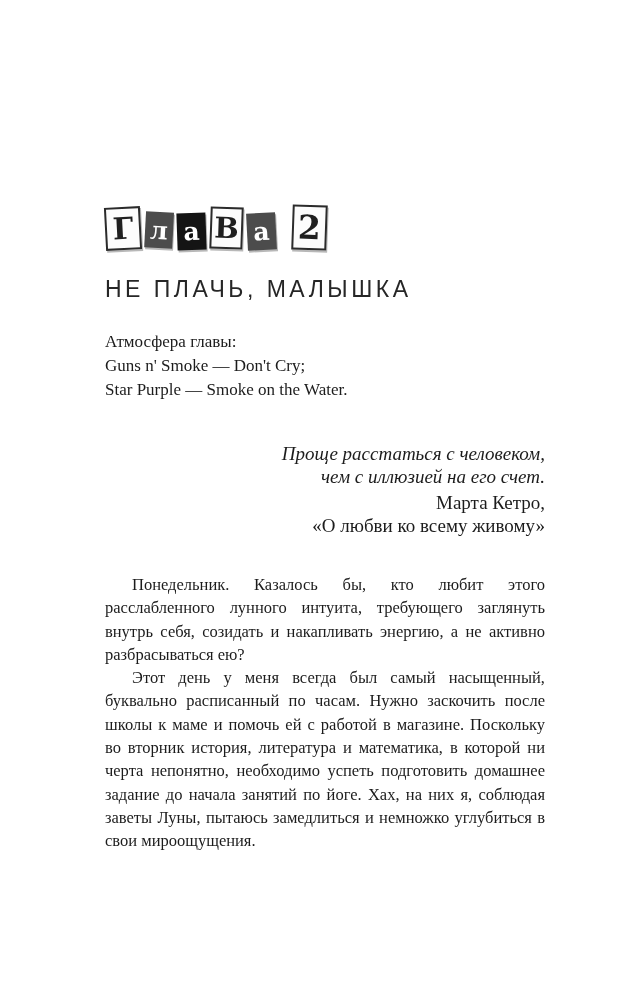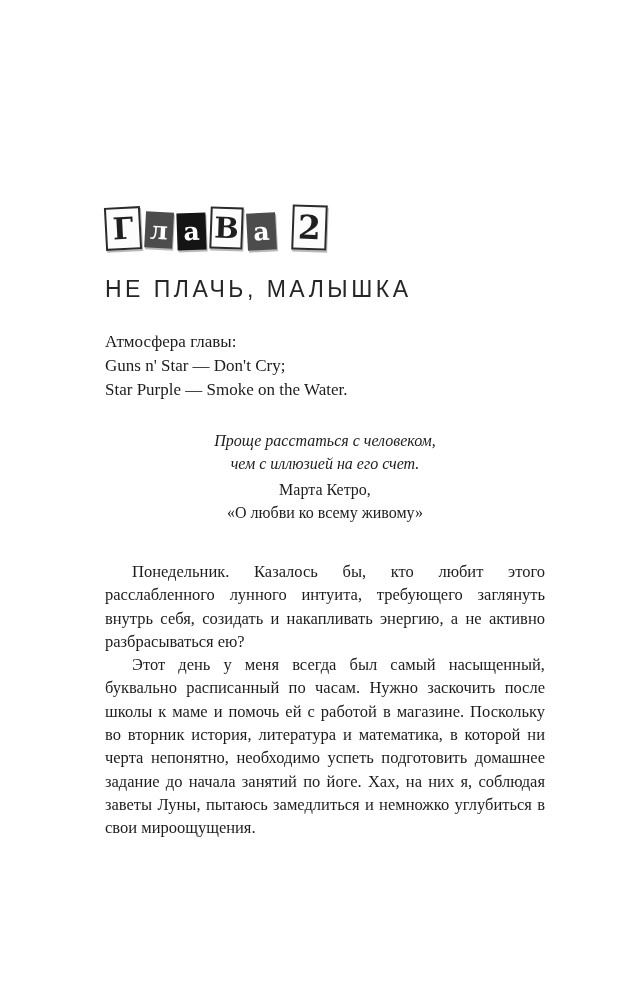--- a/index.html
+++ b/index.html
@@ -77,23 +77,23 @@
 
   
   .atmosphere {
     margin-top: 27px;
     font-size: 17px;
     line-height: 24px;
   }
 
   
   .epigraph {
-    margin-top: 27px;
-    text-align: center;
-    font-size: 16px;
+    margin-top: 40px;
+    text-align: right;
+    font-size: 19px;
     line-height: 23px;
   }
   .epigraph-text { font-style: italic; }
   .epigraph-attr { margin-top: 3px; }
 
   
   .body-text {
     margin-top: 36px;
     font-size: 16.5px;
     line-height: 23.3px;
@@ -115,21 +115,21 @@
       <span class="letter black l3">а</span>
       <span class="letter light l4">В</span>
       <span class="letter dark  l5">а</span>
       <span class="letter light lnum">2</span>
     </div>
 
     <h1 class="chapter-title">НЕ ПЛАЧЬ, МАЛЫШКА</h1>
 
     <div class="atmosphere">
       <div>Атмосфера главы:</div>
-      <div>Guns n' Star — Don't Cry;</div>
+      <div>Guns n' Smoke — Don't Cry;</div>
       <div>Star Purple — Smoke on the Water.</div>
     </div>
 
     <div class="epigraph">
       <div class="epigraph-text">
         <div>Проще расстаться с человеком,</div>
         <div>чем с иллюзией на его счет.</div>
       </div>
       <div class="epigraph-attr">
         <div>Марта Кетро,</div>

